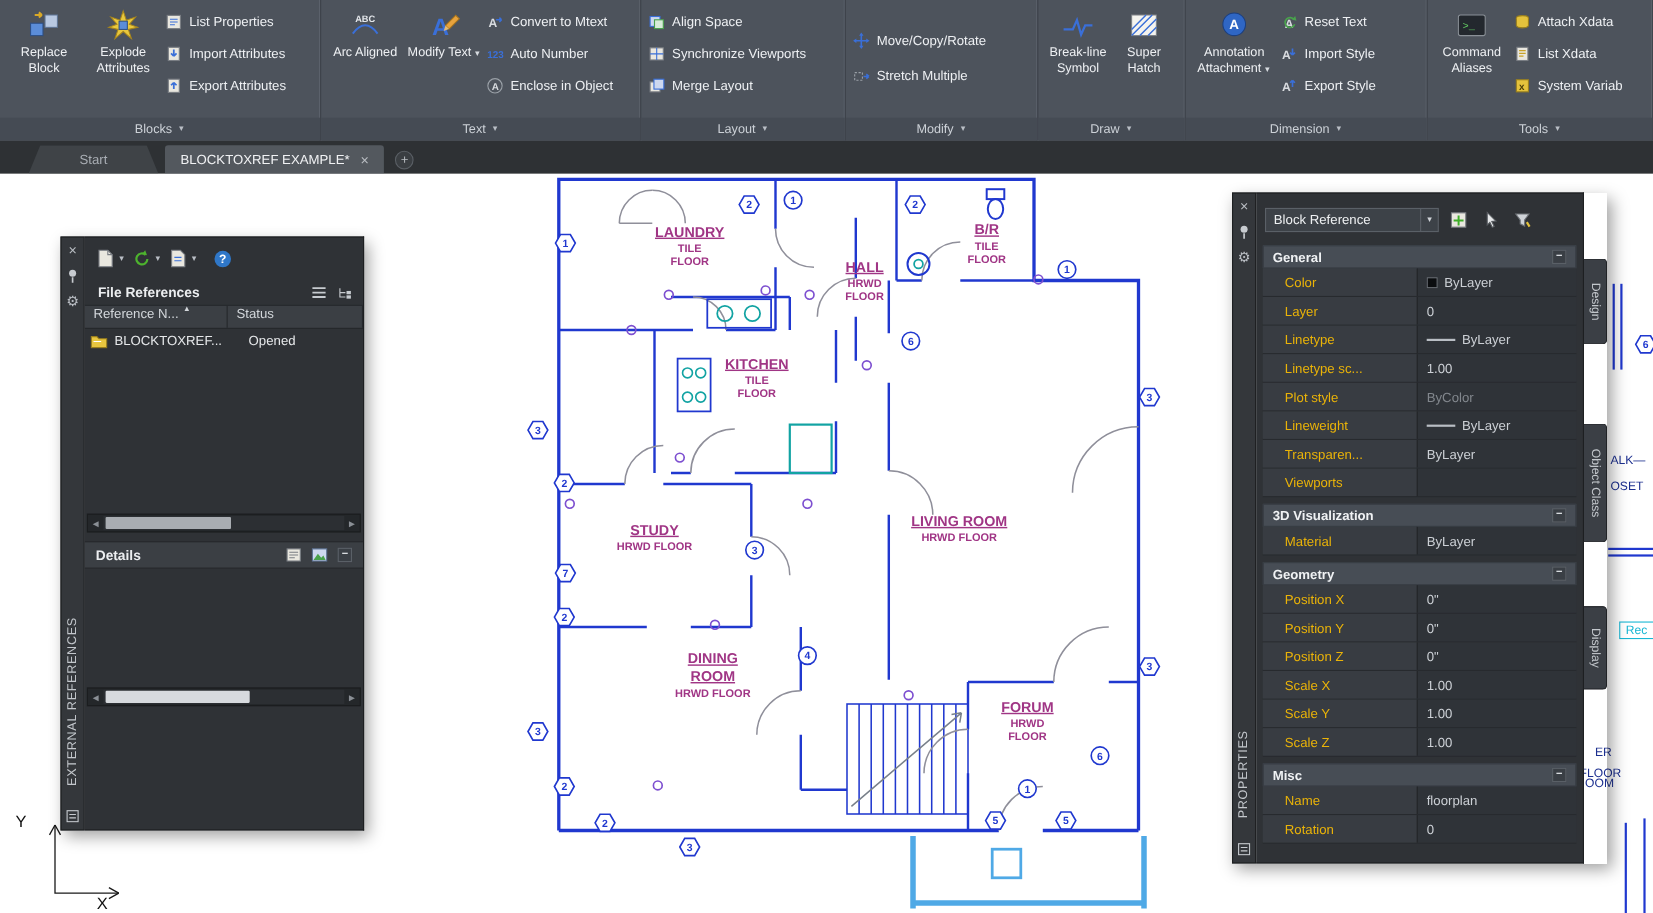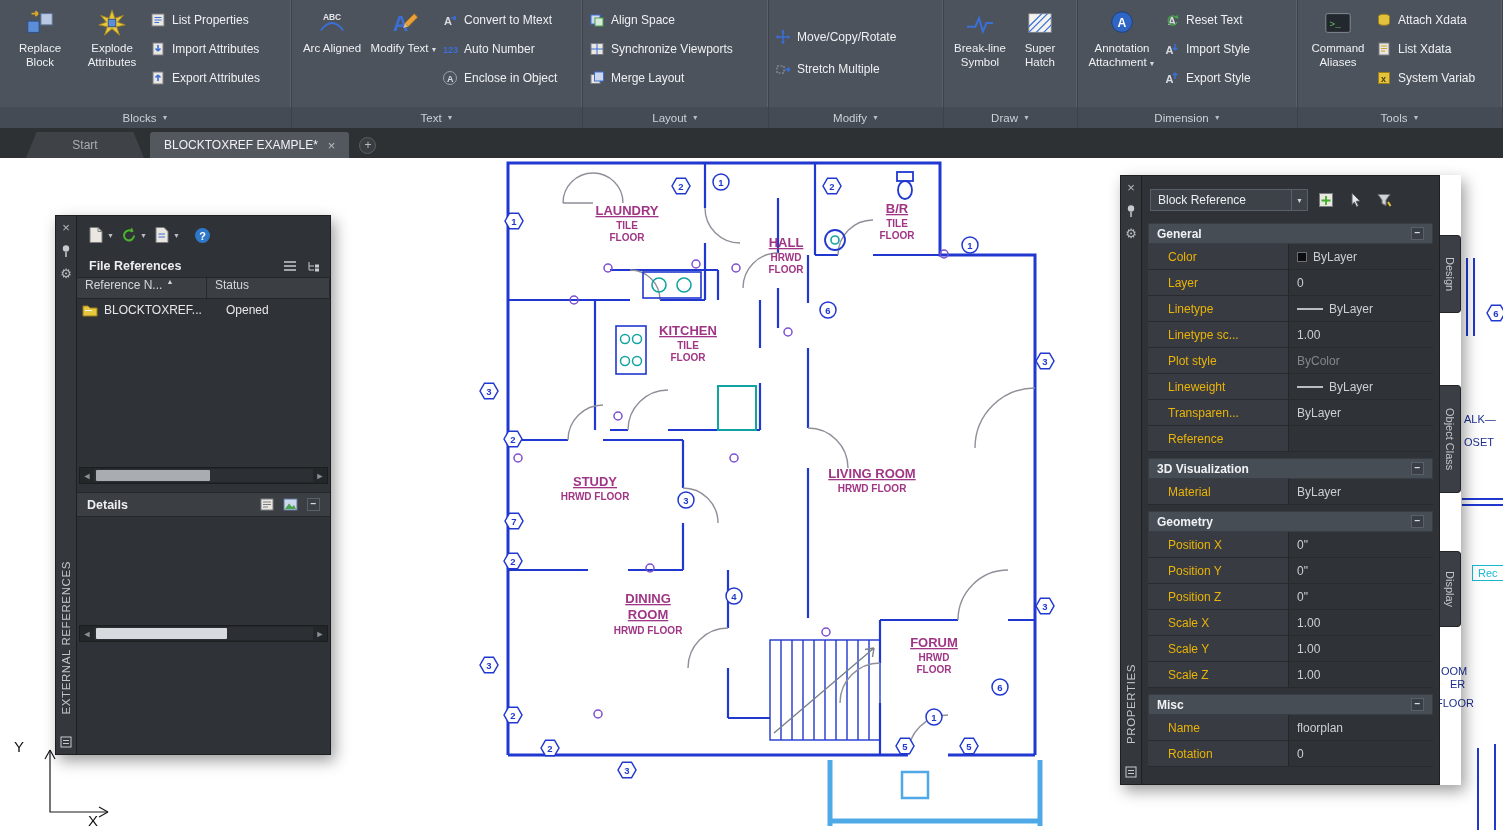--- a/index.html
+++ b/index.html
@@ -620,21 +620,21 @@
   <svg style="position:absolute;left:1486px;top:145px" width="20" height="20">
     <polygon points="1,10 5.5,2.2 14.5,2.2 19,10 14.5,17.8 5.5,17.8" fill="#fff" stroke="#2038cf" stroke-width="1.5"></polygon>
     <text x="10" y="13.5" font-size="9.5" font-weight="bold" fill="#2038cf" text-anchor="middle">6</text>
     </svg>
   <div class="frag" style="left:1464px;top:255px">ALK—</div>
   <div class="frag" style="left:1464px;top:278px">OSET</div>
   <div class="hline" style="left:1462px;top:340px;width:41px"></div>
   <div class="hline" style="left:1462px;top:346px;width:41px"></div>
   <div class="frag" style="left:1472px;top:407px;color:#19b7d4;border:1.5px solid #19b7d4;padding:1px 5px">Rec</div>
   <div class="frag" style="left:1450px;top:520px">ER</div>
-  <div class="frag" style="left:1441px;top:507px">OOM</div>
+  <div class="frag" style="left:1441px;top:548px">OOM</div>
   <div class="frag" style="left:1436px;top:539px">FLOOR</div>
   <div class="vline" style="left:1477px;top:590px;height:82px"></div>
   <div class="vline" style="left:1494px;top:586px;height:86px"></div>
 </div>
 
 <div class="palette" id="xref">
   <div class="spine">
     <span class="gx">×</span>
     <svg width="12" height="14">
         <circle cx="6" cy="4.5" r="3.2" fill="#c7cbd0"></circle>
@@ -826,21 +826,21 @@
             <span>ByLayer</span>
           </div>
         </div>
       <div class="prow">
         <div class="plabel">Transparen...</div>
         <div class="pvalue">
             <span>ByLayer</span>
           </div>
         </div>
       <div class="prow">
-        <div class="plabel">Reference</div>
+        <div class="plabel">Viewports</div>
         <div class="pvalue">
             <span></span>
           </div>
         </div>
     </div>
 
     <div class="sect">
       <div class="shdr">
           <span>3D Visualization</span>
           <span class="sp">

